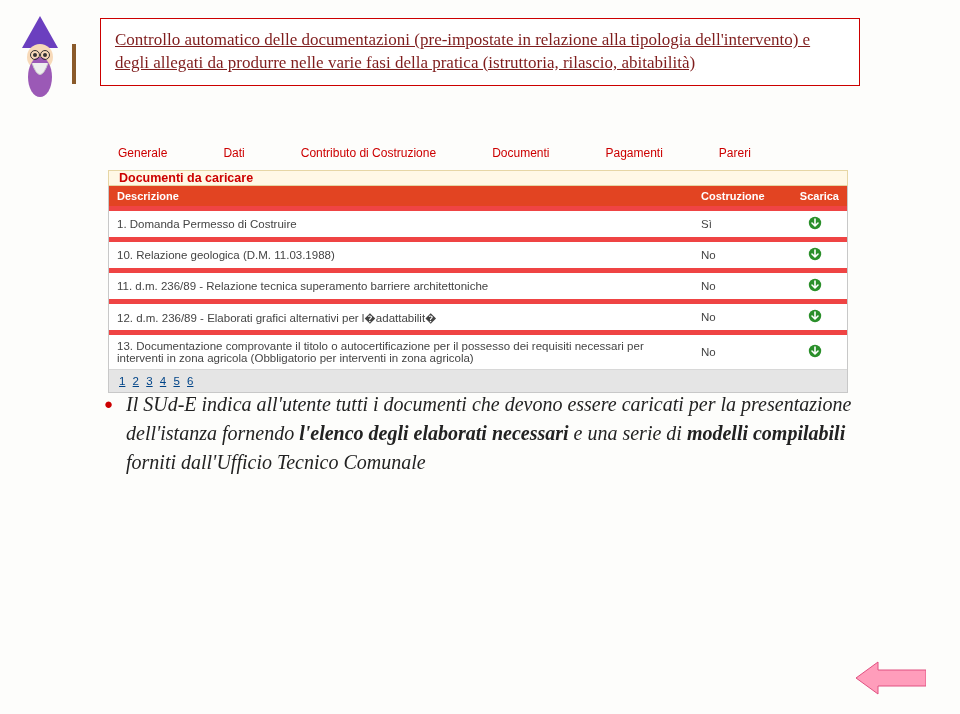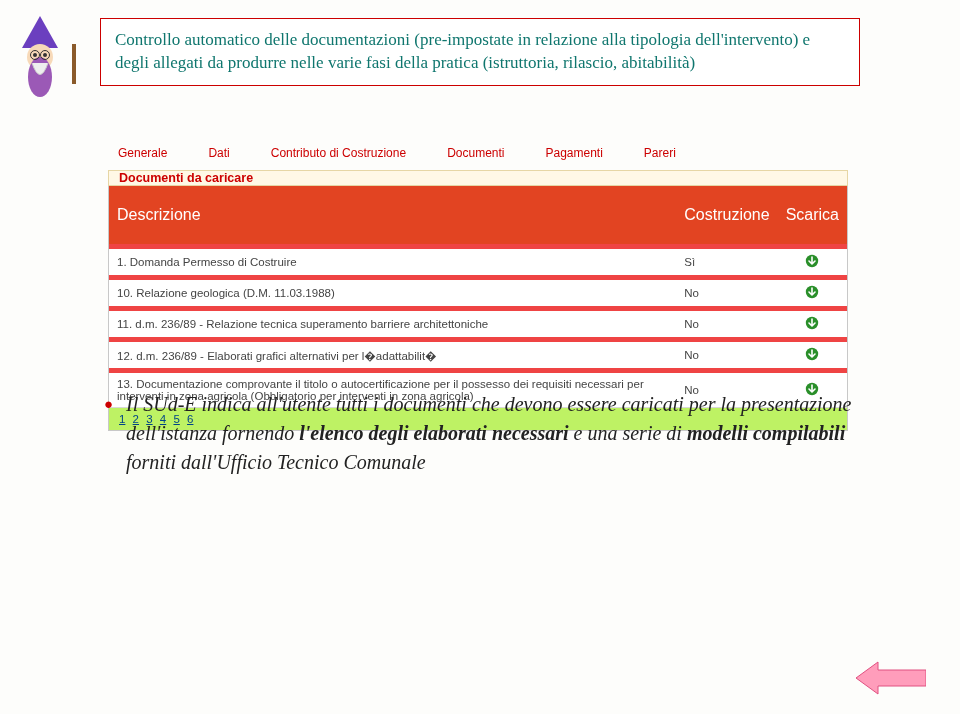--- a/index.html
+++ b/index.html
@@ -16,45 +16,46 @@
     position: absolute;
     top: 18px;
     left: 100px;
     width: 730px;
     border: 1.5px solid #cc0000;
     background: rgba(255,255,255,0.95);
     padding: 10px 14px;
   }
   .callout p {
     margin: 0;
-    color: #0f766e;
+    color: #7f1d1d;
     font-family: Georgia, serif;
     font-size: 17px;
     line-height: 1.35;
+    text-decoration: underline;
   }
   .wizard-icon {
     position: absolute;
     top: 14px;
     left: 10px;
     width: 82px;
     height: 90px;
   }
   
   .app-shot {
     position: absolute;
     top: 138px;
     left: 108px;
     width: 740px;
     font-family: Arial, Helvetica, sans-serif;
     font-size: 12px;
     color: #555;
   }
   .tabs {
     display: flex;
-    gap: 41px;
+    gap: 56px;
     padding: 8px 10px 10px 10px;
     color: #cc0000;
     font-size: 12px;
   }
   .subhead {
     background: #fff8e6;
     border: 1px solid #e6d6a5;
     color: #cc0000;
     padding: 0 10px;
     font-weight: bold;
@@ -65,45 +66,45 @@
     border-top: none;
   }
   table.docs {
     width: 100%;
     border-collapse: collapse;
     font-size: 11.5px;
   }
   table.docs th {
     background: #e24422;
     color: #fff;
-    font-weight: normal;
+    font-weight: bold;
     text-align: left;
-    padding: 20px 8px;
-    font-size: 16px;
+    padding: 4px 8px;
+    font-size: 11px;
   }
   table.docs th.obbl { width: 74px; }
   table.docs th.scar { width: 48px; text-align: right; }
   table.docs td {
     border-top: 5px solid #ef4444;
     padding: 5px 8px;
     color: #444;
     vertical-align: middle;
     background: #fff;
   }
   table.docs td.scar-cell { text-align: center; }
   .dl-ico {
     width: 14px; height: 14px;
     display: inline-block;
   }
   .pager {
     padding: 5px 10px;
     color: #004488;
     font-size: 11.5px;
     border-top: 1px solid #d8d8d8;
-    background:#bef264;
+    background:#e5e5e5;
   }
   .pager span { margin-right: 4px; text-decoration: underline; cursor: default; }
   
   .body-text {
     position: absolute;
     top: 390px;
     left: 100px;
     width: 760px;
     font-family: Georgia, 'Times New Roman', serif;
   }

